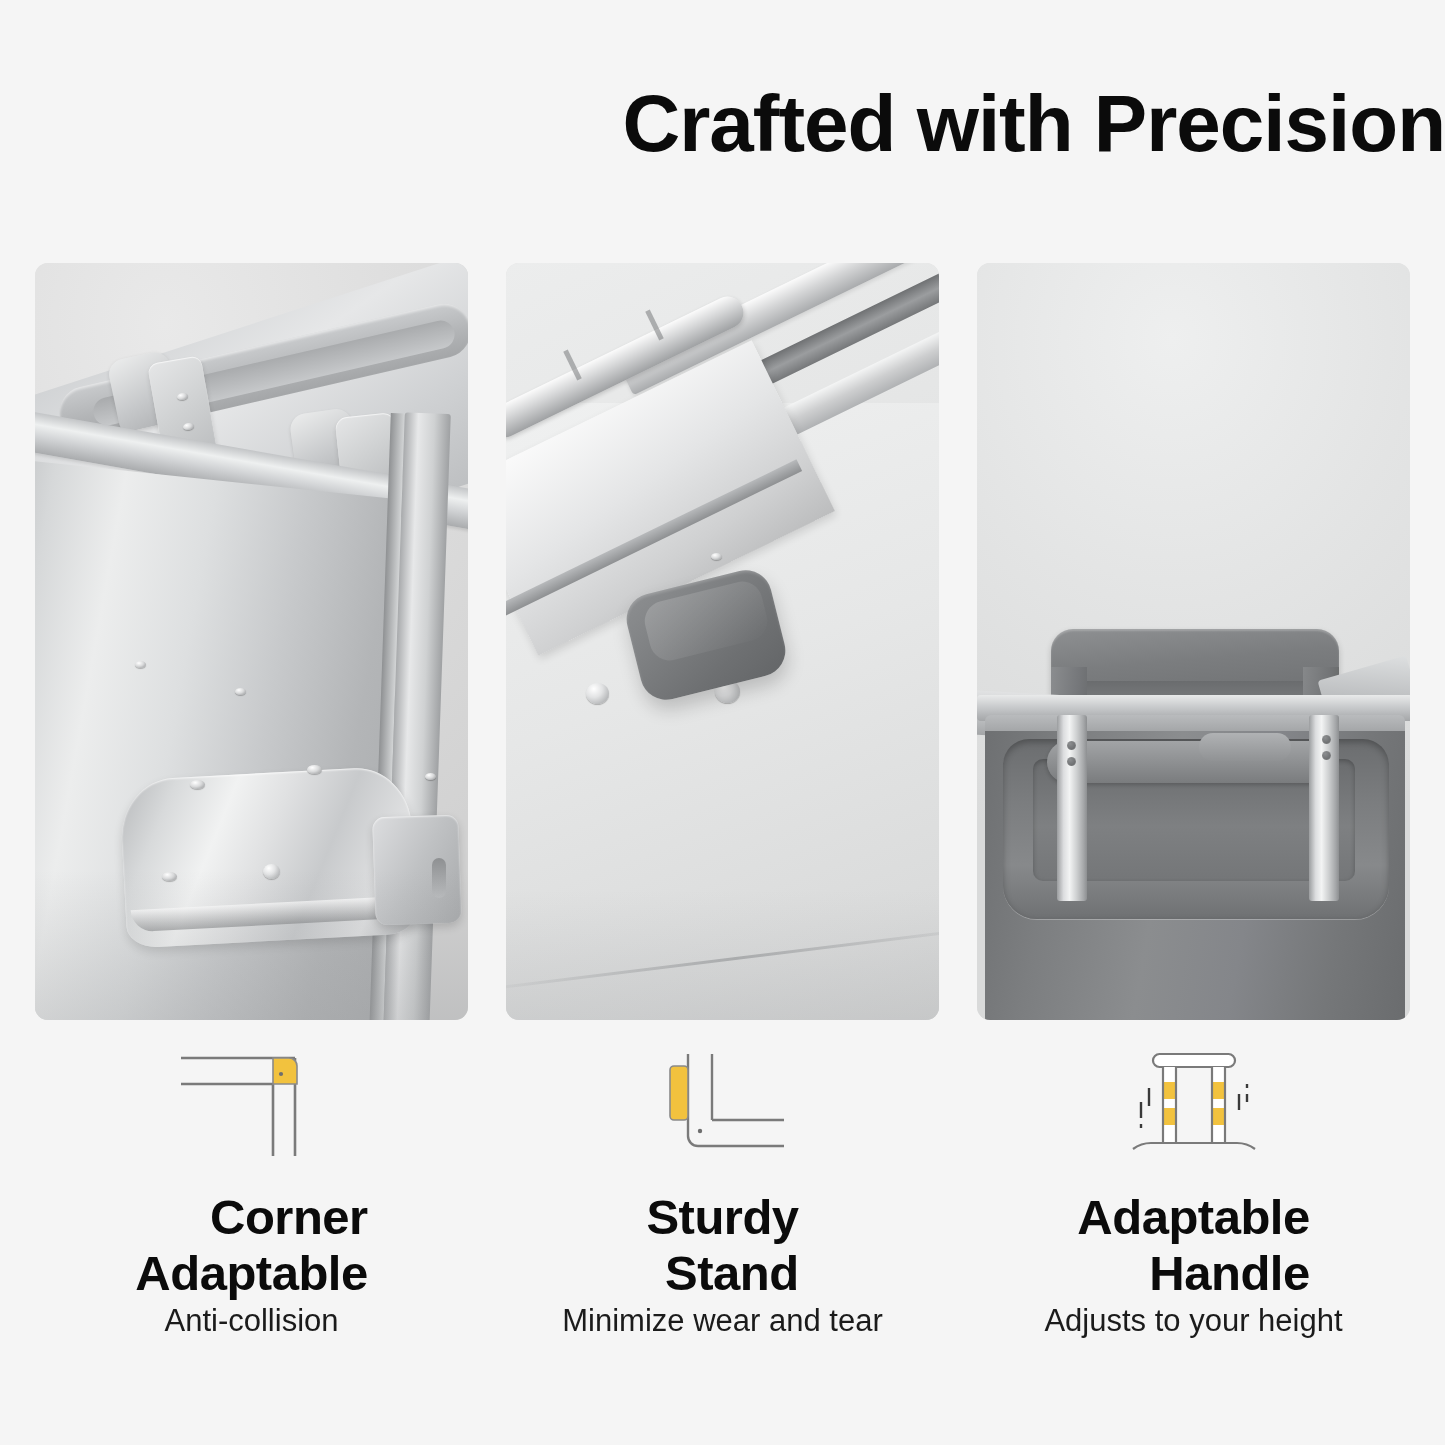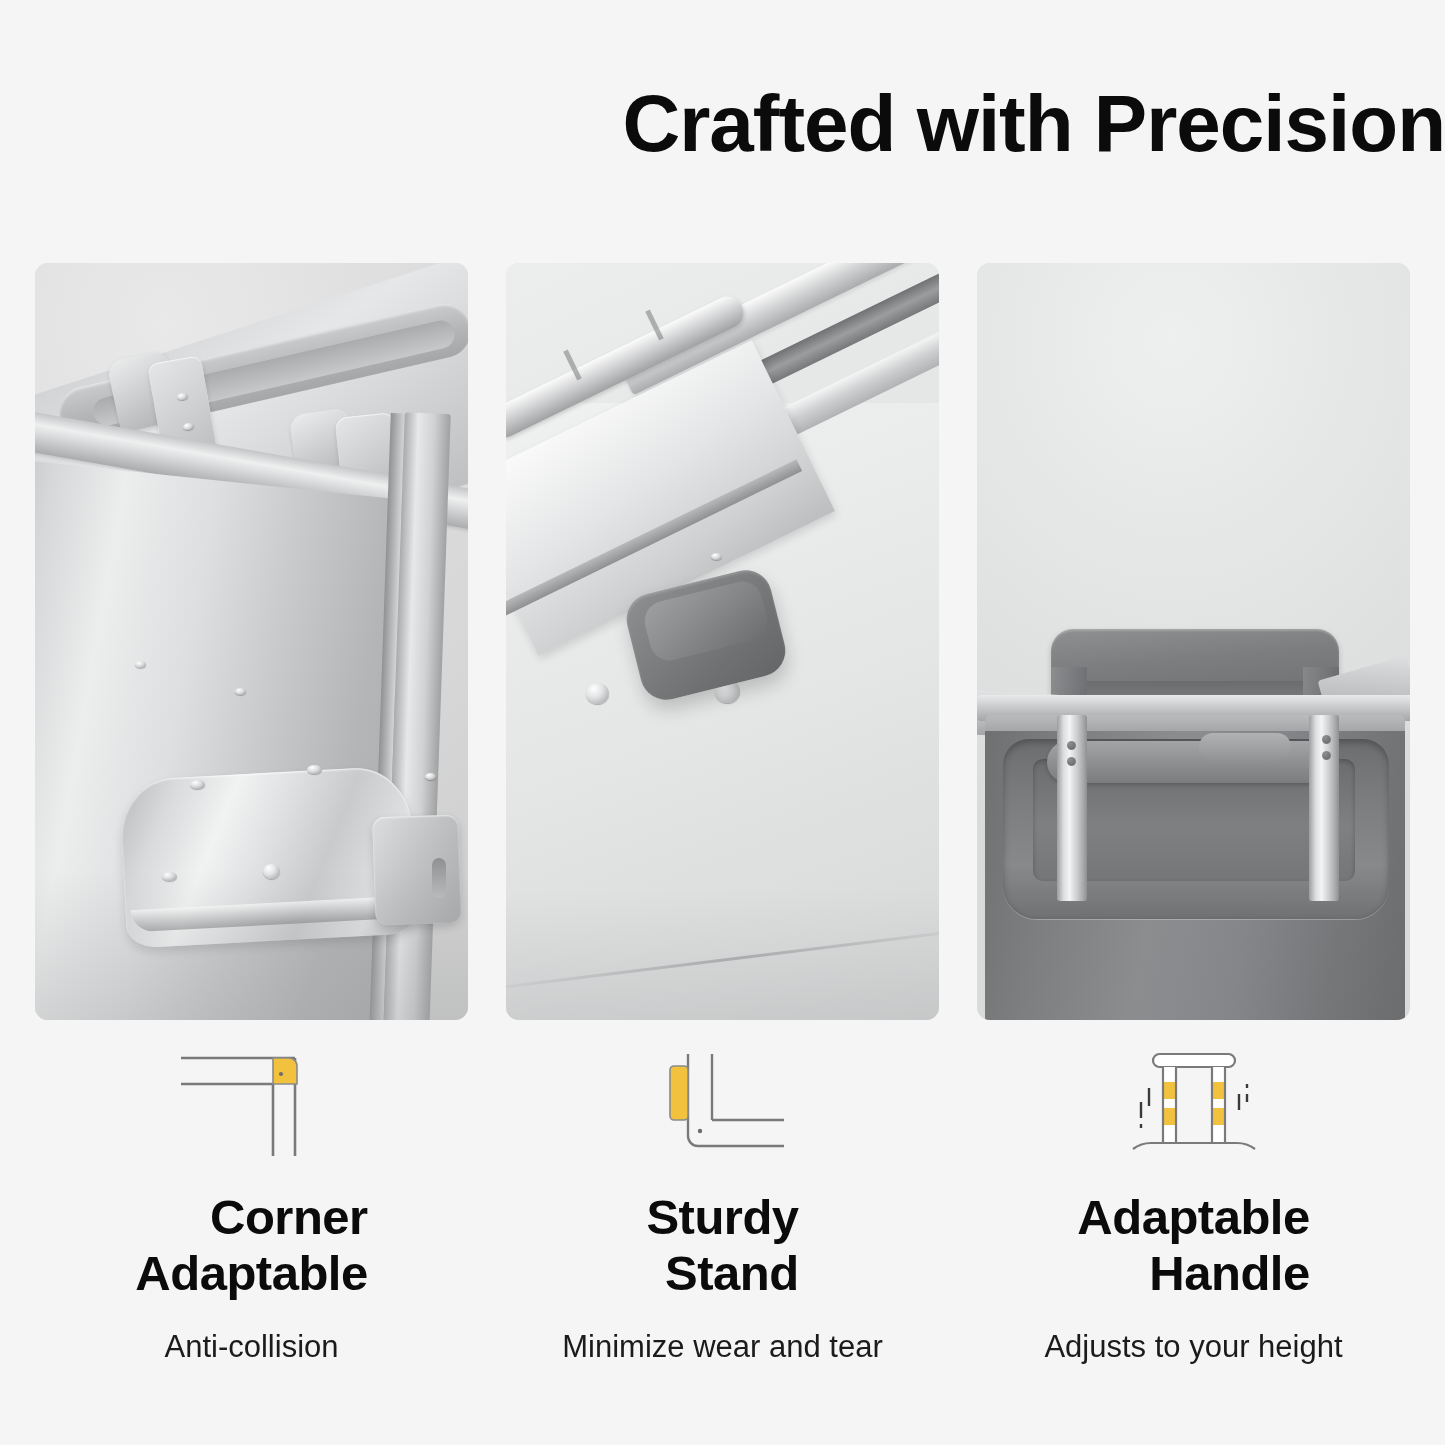--- a/index.html
+++ b/index.html
@@ -500,21 +500,20 @@
   .feature-title {
     margin-top: 22px;
     font-size: 49px;
     font-weight: bold;
     color: #0b0b0b;
     line-height: 1.14;
     text-align: right;
     letter-spacing: -0.5px;
   }
   .feature-sub {
-    margin-top: 26px;
     font-size: 31px;
     font-weight: normal;
     color: #1b1b1b;
     text-align: center;
     line-height: 1.2;
     white-space: nowrap;
   }
 </style>
 </head>
 <body>

